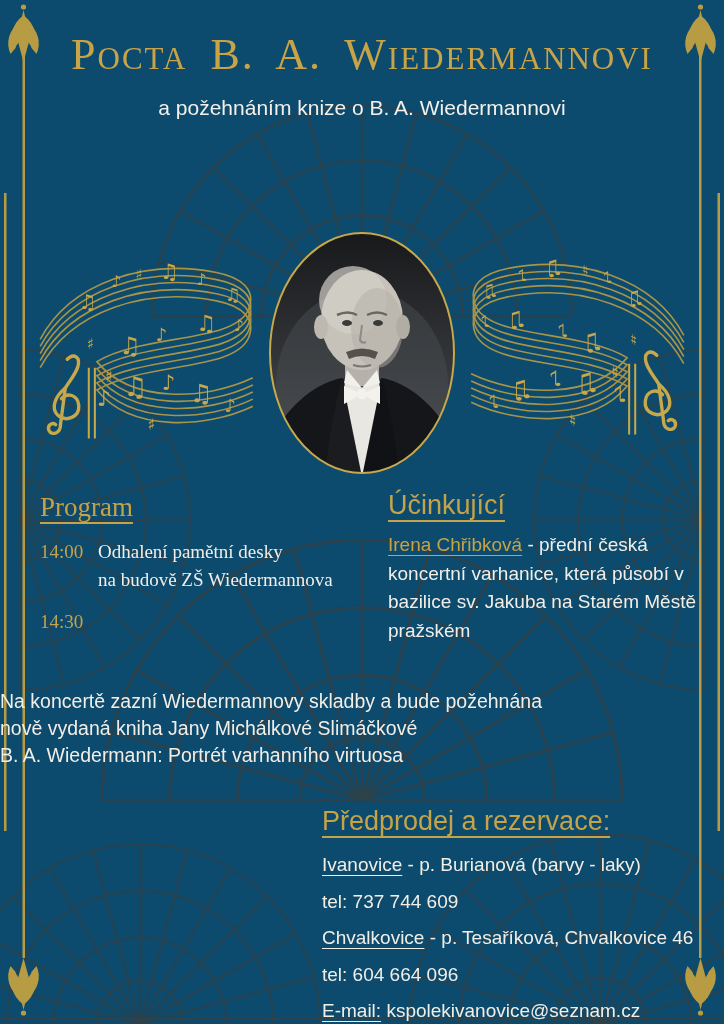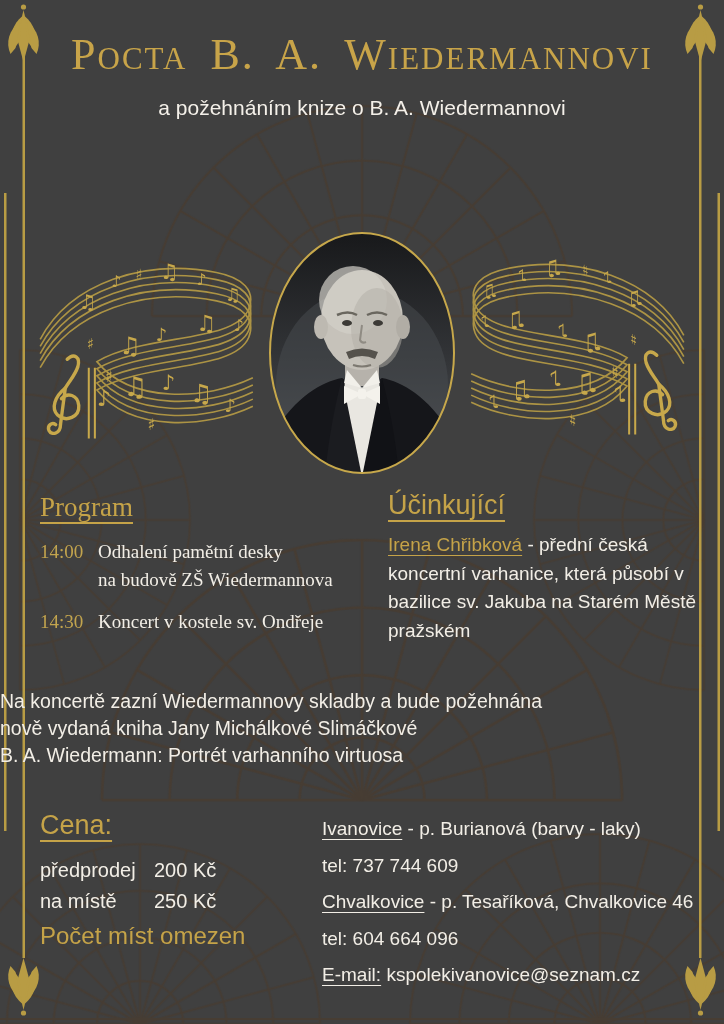--- a/index.html
+++ b/index.html
@@ -1,16 +1,16 @@
 <!DOCTYPE html>
 <html><head>
 <meta charset="utf-8">
 <style>
   html,body{margin:0;padding:0;background:#221a12;}
-  .poster{position:relative;width:724px;height:1024px;background:#404040;overflow:hidden;
+  .poster{position:relative;width:724px;height:1024px;background:#0c4a6e;overflow:hidden;
           font-family:"Liberation Sans",sans-serif;color:#f2eee6;}
   svg.layer{position:absolute;left:0;top:0;}
   
   .header{position:absolute;top:0;left:0;width:100%;text-align:center;z-index:3;}
   .title{margin-top:30px;font-family:"Liberation Serif",serif;font-variant:small-caps;
          font-size:44px;letter-spacing:2px;word-spacing:10px;color:#c8a449;line-height:1.15;}
   .subtitle{margin-top:12px;font-size:21px;line-height:1.45;color:#f4f0e9;}
   .date{margin-top:13px;font-size:27px;color:#c9a84d;}
   
   .swirl{position:absolute;width:238px;height:198px;z-index:2;}
@@ -191,51 +191,37 @@
     <span class="section-h">Program</span>
     <div class="prog-item">
       <span class="time">14:00</span>
       <div>
         <div>Odhalení pamětní desky</div>
         <div>na budově ZŠ Wiedermannova</div>
       </div>
     </div>
     <div class="prog-item">
       <span class="time">14:30</span>
-      <div>
-        <div>Koncert v kostele sv. Ondřeje</div>
-      </div>
     </div>
   </div>
 
   <div class="performers">
     <span class="section-h">Účinkující</span>
     <p><span class="gold-link">Irena Chřibková</span><span> - přední česká koncertní varhanice, která působí v bazilice sv. Jakuba na Starém Městě pražském</span></p>
   </div>
 
   <div class="announce">
     <div>Na koncertě zazní Wiedermannovy skladby a bude požehnána</div>
     <div>nově vydaná kniha Jany Michálkové Slimáčkové</div>
     <div>B. A. Wiedermann: Portrét varhanního virtuosa</div>
   </div>
 
-  <div class="price">
-    <span class="section-h">Cena:</span>
-    <div class="price-row">
-      <span class="price-label">předprodej</span>
-      <span>200 Kč</span>
-    </div>
-    <div class="price-row">
-      <span class="price-label">na místě</span>
-      <span>250 Kč</span>
-    </div>
-    <div class="limit-note">Počet míst omezen</div>
-  </div>
 
   <div class="booking">
+    <span class="section-h">Předprodej a rezervace:</span>
     <p><span class="wlink">Ivanovice</span><span> - p. Burianová (barvy - laky)</span></p>
     <p>tel: 737 744 609</p>
     <p><span class="wlink">Chvalkovice</span><span> - p. Tesaříková, Chvalkovice 46</span></p>
     <p>tel: 604 664 096</p>
     <p><span class="wlink">E-mail:</span><span> kspolekivanovice@seznam.cz</span></p>
   </div>
 
 </div>
 
 </body></html>

